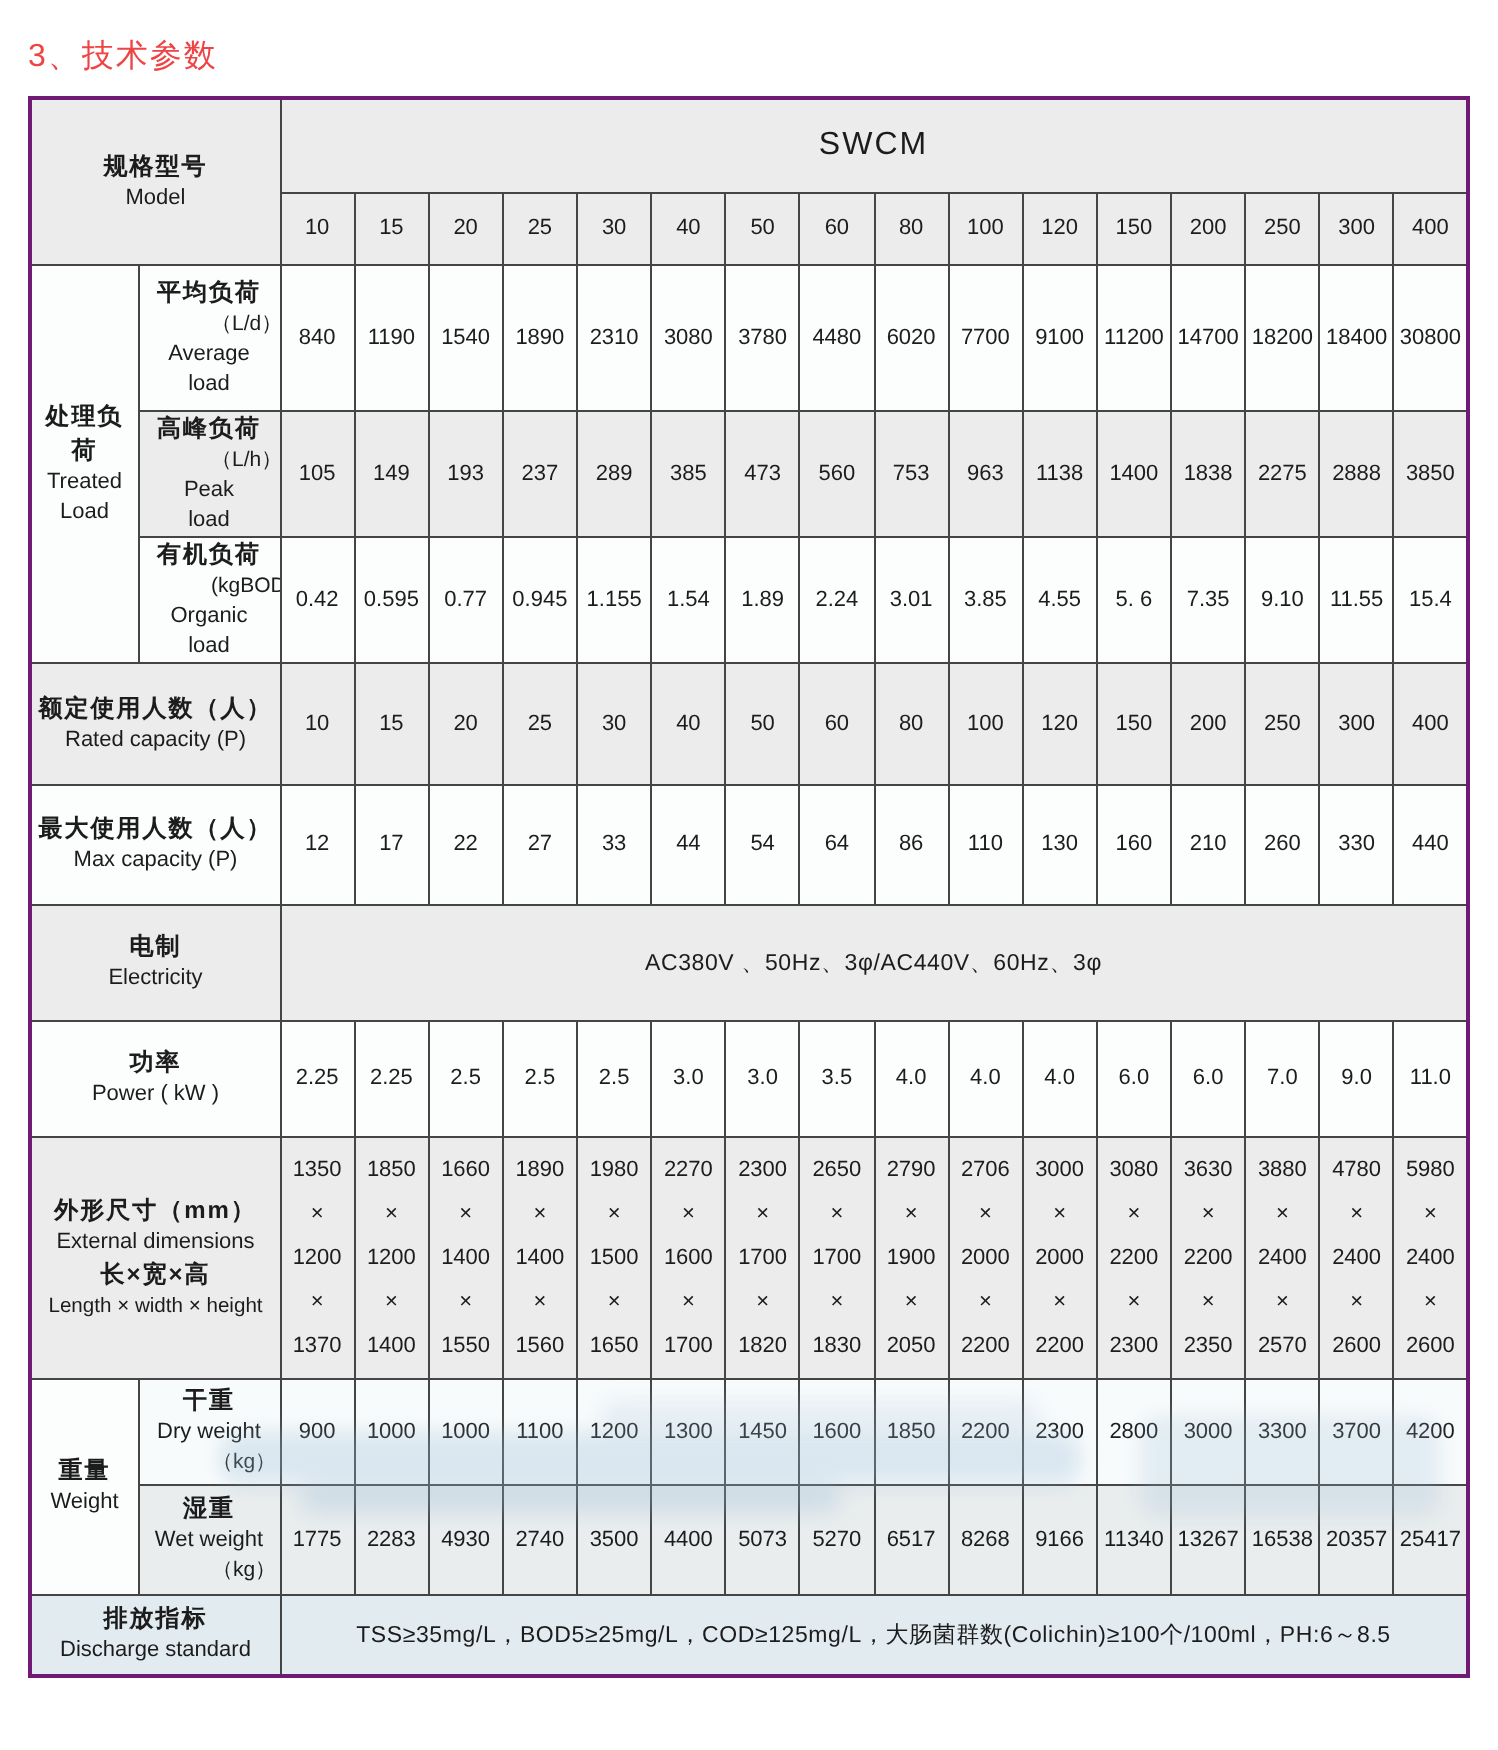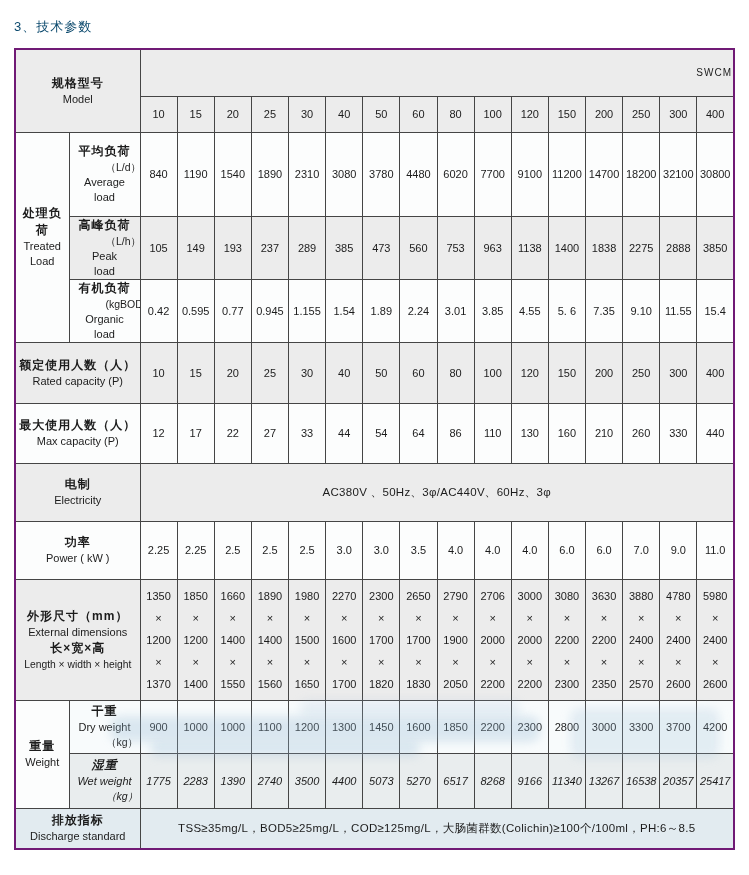--- a/index.html
+++ b/index.html
@@ -1,55 +1,55 @@
 <!DOCTYPE html>
 <html><head>
 <meta charset="utf-8">
 <style>
   * { margin:0; padding:0; box-sizing:border-box; }
   html,body { width:749px; height:875px; background:#ffffff; overflow:hidden;
     font-family:"Liberation Sans","DejaVu Sans",sans-serif; color:#1c1c1c; }
   .page { position:relative; width:749px; height:875px; background:#ffffff; }
-  .title { position:absolute; left:14px; top:18px; font-size:13px; color:#0c4a6e; letter-spacing:1px;text-align:right; }
+  .title { position:absolute; left:14px; top:18px; font-size:16px; color:#ef4444; letter-spacing:1px;text-align:right; }
 
   table.spec { position:absolute; left:14px; top:48px; width:721px; table-layout:fixed;
     border-collapse:collapse; border:2px solid #701a75; }
   td { border:1px solid #454545; text-align:center; vertical-align:middle;
     font-size:11px; padding:0 1px; overflow:hidden; }
 
   
   tr.r-swcm      td { height:47px; }
   tr.r-models    td { height:36px; }
-  tr.r-avg       td { height:84px; }
+  tr.r-avg       td { height:73px; }
   tr.r-peak      td { height:55px; }
   tr.r-organic   td { height:60px; }
   tr.r-rated     td { height:61px; }
   tr.r-max       td { height:60px; }
   tr.r-elec      td { height:58px; }
   tr.r-power     td { height:58px; }
   tr.r-dims      td { height:121px;margin-top:28px; }
   tr.r-dry       td { height:53px; }
   tr.r-wet       td { height:55px; }
   tr.r-discharge td { height:41px; }
 
   
   tr td { background:#fcfdfd; }
   tr.r-swcm td, tr.r-models td, tr.r-peak td, tr.r-rated td,
   tr.r-elec td, tr.r-dims td { background:#ececec; }
-  tr.r-wet td { background:#e9edee;font-style:italic; }
+  tr.r-wet td { background:#e9edee; }
   tr.r-dry td { background:#f8fbfc; }
   tr.r-discharge td { background:#e2ebf0; }
   td.group-cell { background:#fcfdfd !important; }
 
   
   .zh { font-size:12px; font-weight:bold; line-height:17px; letter-spacing:1px; }
   .en { font-size:11px; font-weight:normal; line-height:15px; letter-spacing:0; }
   .en-sm { font-size:10.3px; font-weight:normal; line-height:15px; }
   .unit { font-size:10.5px; line-height:15px;margin-left:35px; }
-  .brand-cell { font-size:10px; letter-spacing:1px;text-align:right; }
+  .brand-cell { font-size:16px; letter-spacing:1px; }
   tr.r-models td { font-size:11px; }
 
   tr.r-dims td { white-space:pre-line; line-height:22px; font-size:11px; }
   .wide-text { font-size:11.5px; letter-spacing:0.3px; }
 
   
   .wm { position:absolute; pointer-events:none; filter:blur(5px); border-radius:10px; }
   .wm1 { left:110px; top:716px; width:430px; height:26px; background:rgba(148,186,212,0.30); }
   .wm2 { left:570px; top:708px; width:150px; height:50px; background:rgba(148,186,212,0.22); }
   .wm3 { left:150px; top:742px; width:270px; height:14px; background:rgba(148,186,212,0.30); }
@@ -130,21 +130,21 @@
           <td>2310</td>
           <td>3080</td>
           <td>3780</td>
           <td>4480</td>
           <td>6020</td>
           <td>7700</td>
           <td>9100</td>
           <td>11200</td>
           <td>14700</td>
           <td>18200</td>
-          <td>32100</td>
+          <td>18400</td>
           <td>30800</td>
         </tr>
 
     <tr class="r-peak">
       <td>
         <div class="zh">高峰负荷</div>
         <div class="unit">（L/h）</div>
         <div class="en">Peak</div>
         <div class="en">load</div>
       </td>
@@ -386,21 +386,21 @@
         </tr>
 
     <tr class="r-wet">
       <td>
         <div class="zh">湿重</div>
         <div class="en">Wet weight</div>
         <div class="unit">（kg）</div>
       </td>
     <td>1775</td>
           <td>2283</td>
-          <td>1390</td>
+          <td>4930</td>
           <td>2740</td>
           <td>3500</td>
           <td>4400</td>
           <td>5073</td>
           <td>5270</td>
           <td>6517</td>
           <td>8268</td>
           <td>9166</td>
           <td>11340</td>
           <td>13267</td>

